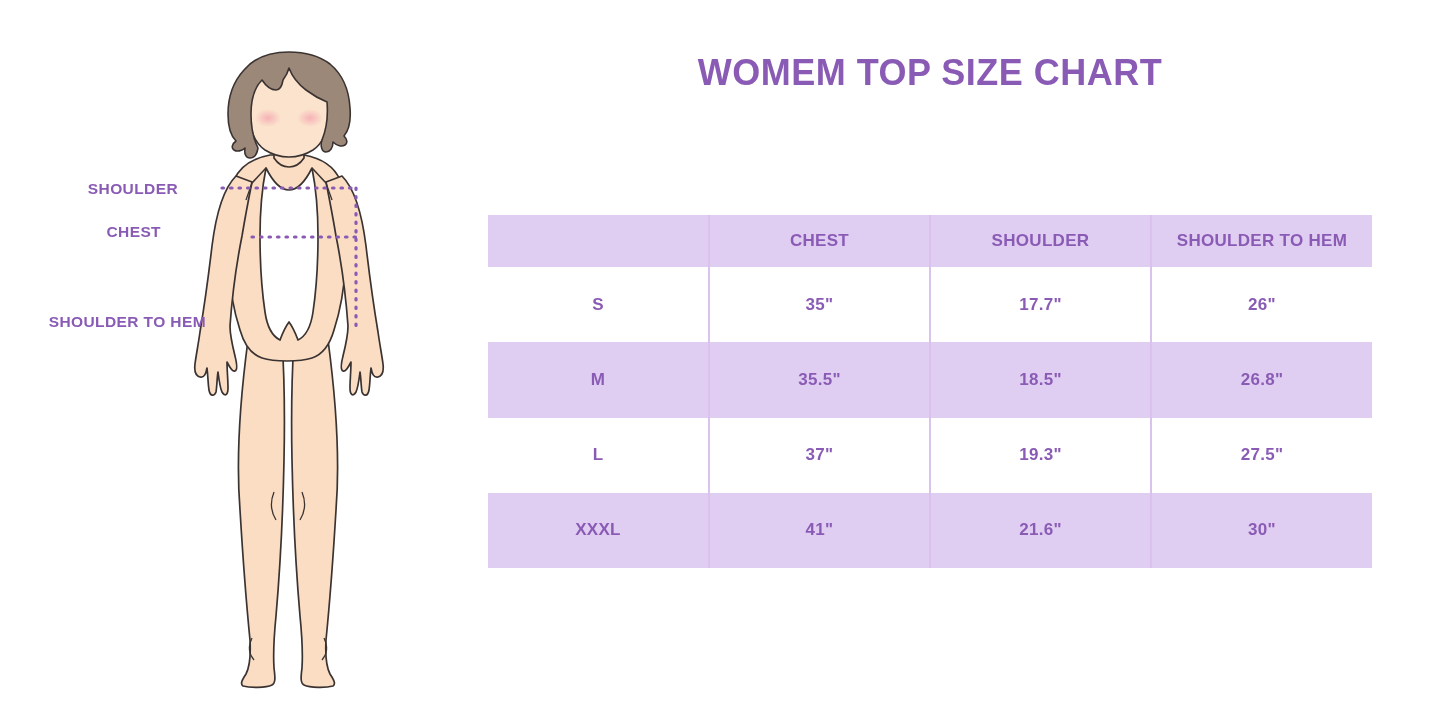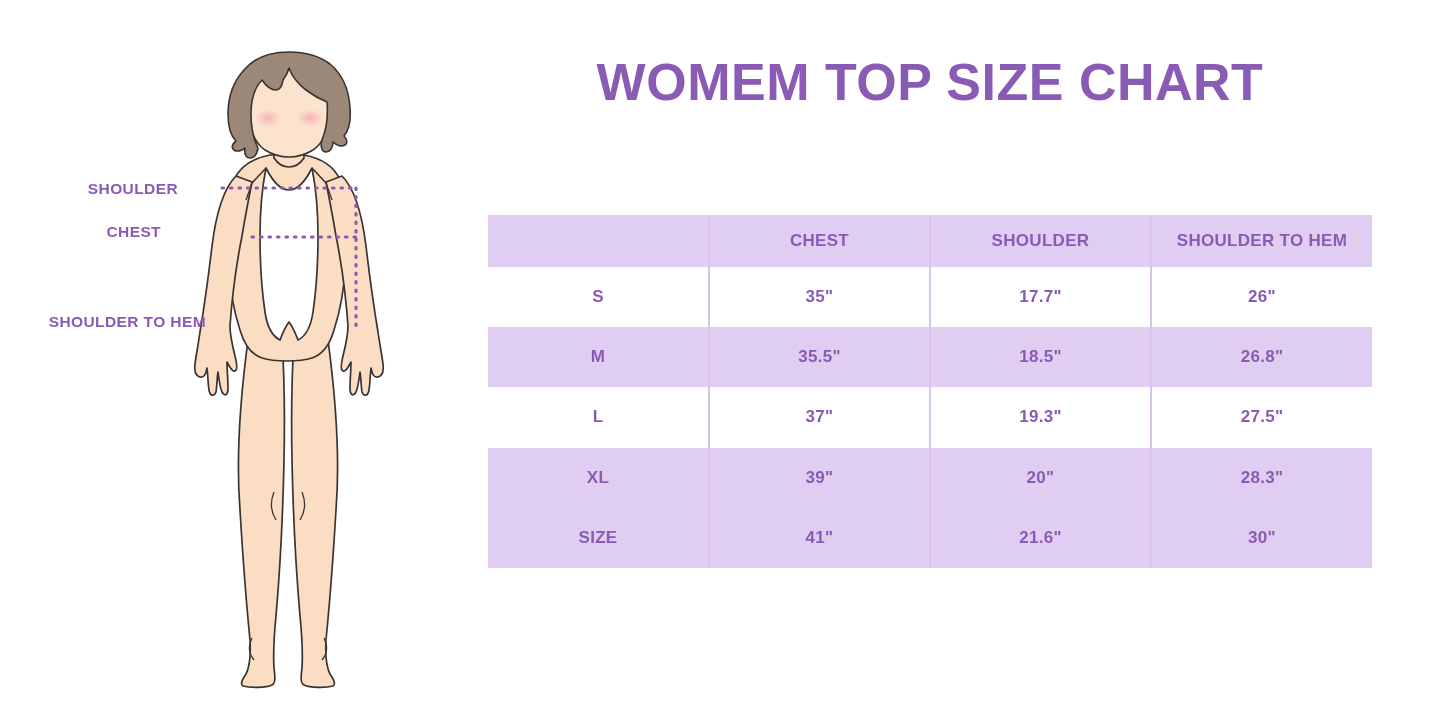--- a/index.html
+++ b/index.html
@@ -16,21 +16,21 @@
   }
 
   
   #chart-title {
     position: absolute;
     left: 470px;
     top: 52px;
     width: 920px;
     text-align: center;
     font-family: "Liberation Sans", sans-serif;
-    font-size: 52px;
+    font-size: 36px;
     font-weight: bold;
     letter-spacing: 0.5px;
     color: #8a5bb5;
     white-space: nowrap;
   }
 
   
   #figure-illustration {
     position: absolute;
     left: 170px;
@@ -237,26 +237,20 @@
         <td>18.5"</td>
         <td>26.8"</td>
       </tr>
       <tr class="data-row row-plain">
         <td>L</td>
         <td>37"</td>
         <td>19.3"</td>
         <td>27.5"</td>
       </tr>
       <tr class="data-row row-shaded">
-        <td>XL</td>
-        <td>39"</td>
-        <td>20"</td>
-        <td>28.3"</td>
-      </tr>
-      <tr class="data-row row-shaded">
-        <td>SIZE</td>
+        <td>XXXL</td>
         <td>41"</td>
         <td>21.6"</td>
         <td>30"</td>
       </tr>
     </tbody>
   </table>
 </div>
 
 </body></html>

